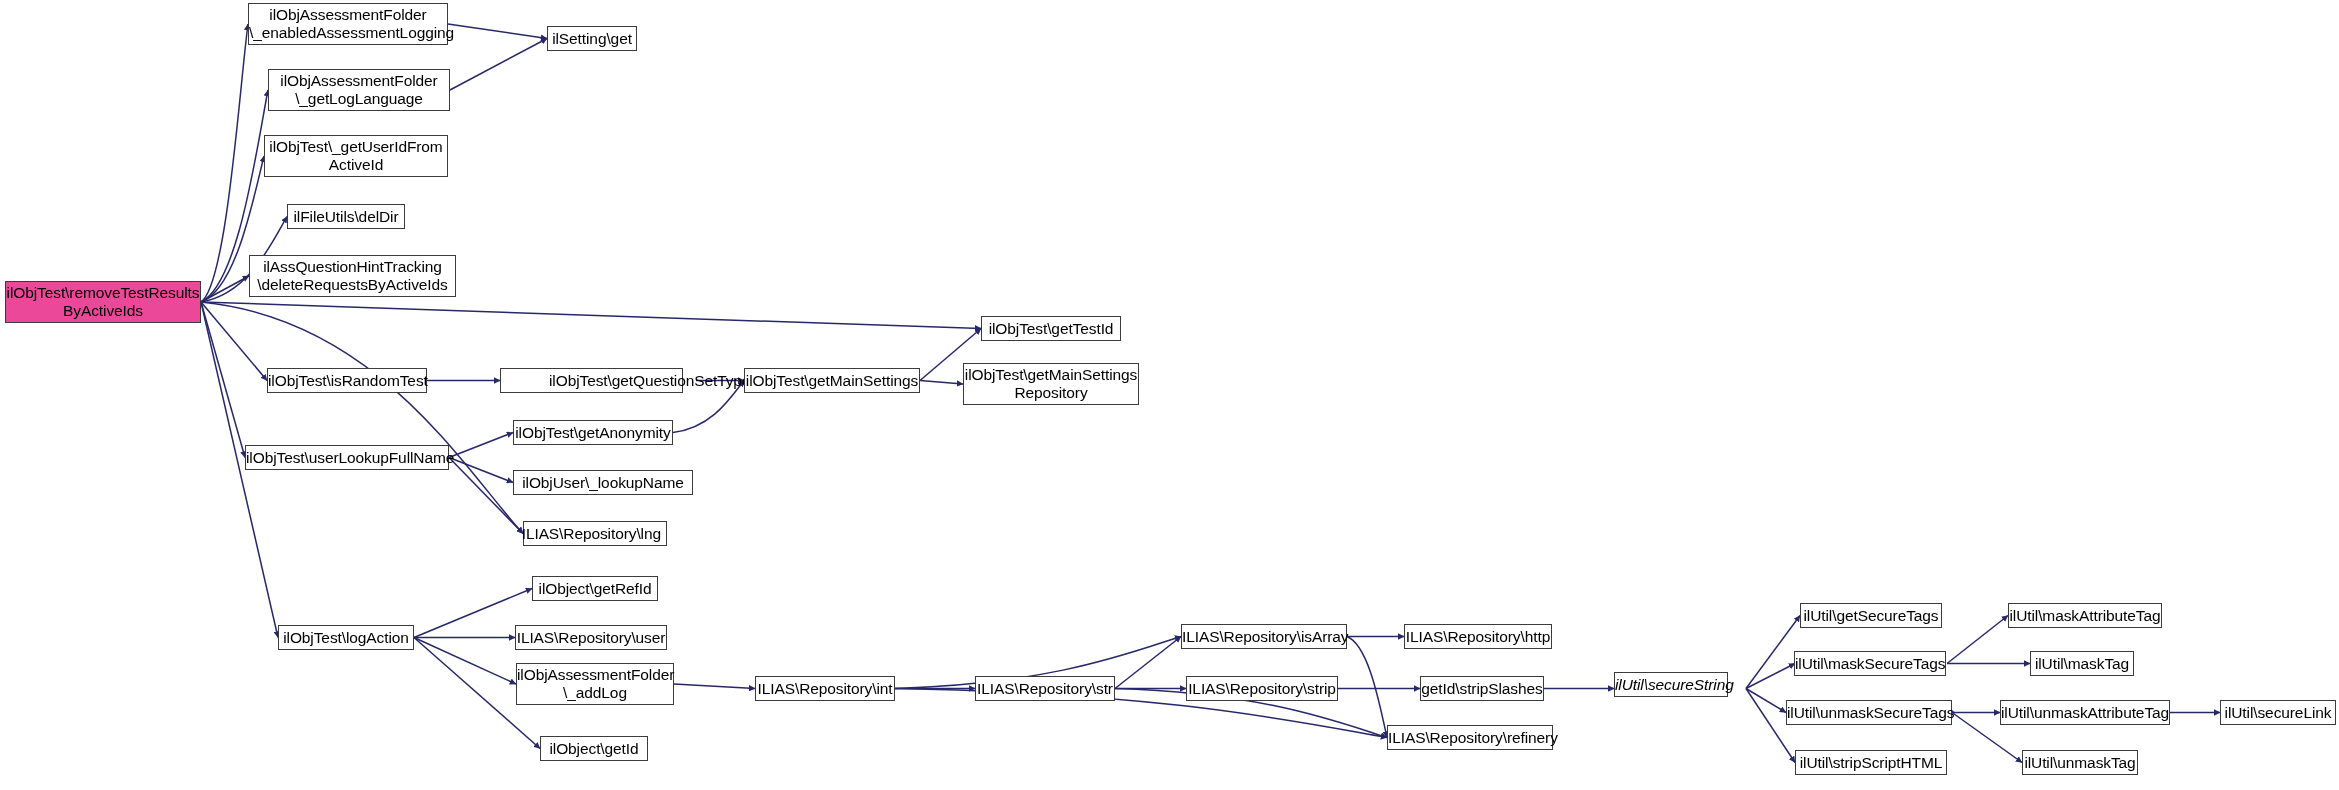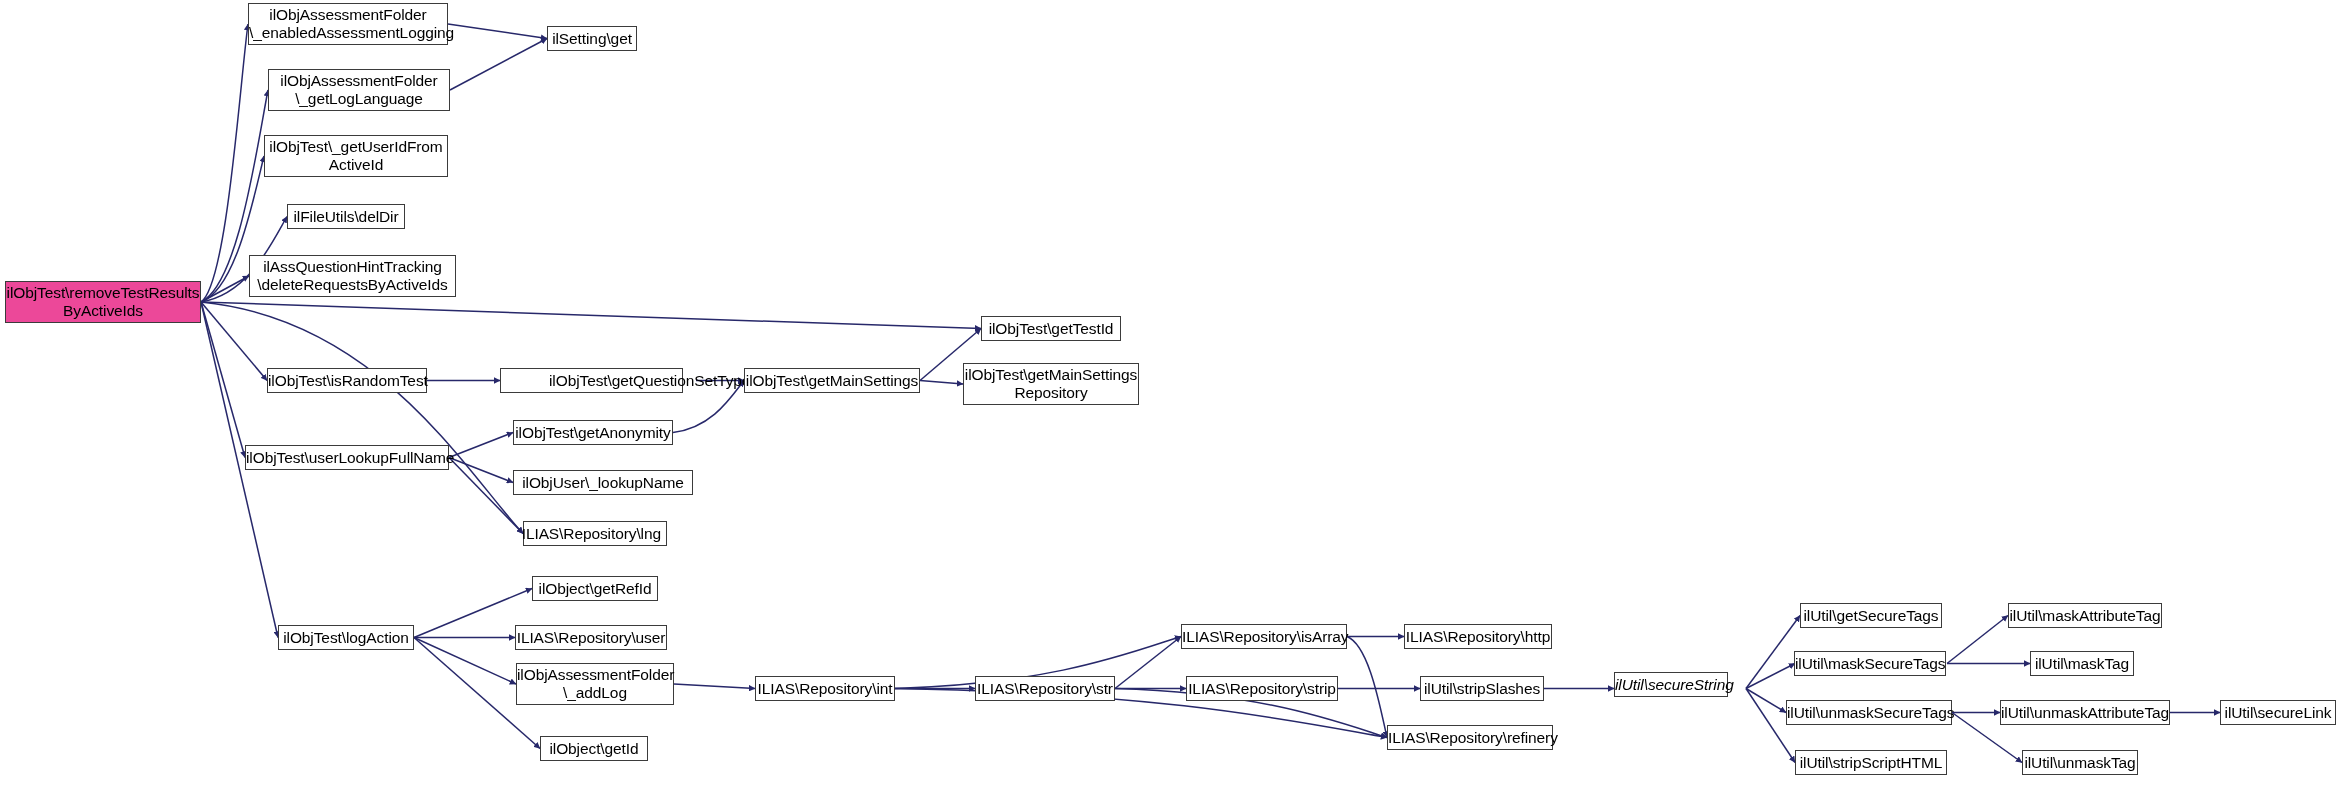--- a/index.html
+++ b/index.html
@@ -131,21 +131,21 @@
       <div class="node" style="left: 278px; top: 625px; width: 136px; height: 25px;"><span class="lbl">ilObjTest\logAction</span></div>
       <div class="node" style="left: 515px; top: 625px; width: 152px; height: 25px;"><span class="lbl">ILIAS\Repository\user</span></div>
       <div class="node" style="left: 516px; top: 663px; width: 158px; height: 42px;"><span class="lbl">ilObjAssessmentFolder
 \_addLog</span></div>
       <div class="node" style="left: 540px; top: 736px; width: 108px; height: 25px;"><span class="lbl">ilObject\getId</span></div>
       <div class="node" style="left: 755px; top: 676px; width: 140px; height: 25px;"><span class="lbl">ILIAS\Repository\int</span></div>
       <div class="node" style="left: 975px; top: 676px; width: 140px; height: 25px;"><span class="lbl">ILIAS\Repository\str</span></div>
       <div class="node" style="left: 1181px; top: 624px; width: 166px; height: 25px;"><span class="lbl">ILIAS\Repository\isArray</span></div>
       <div class="node" style="left: 1404px; top: 624px; width: 148px; height: 25px; text-align: right;"><span class="lbl">ILIAS\Repository\http</span></div>
       <div class="node" style="left: 1186px; top: 676px; width: 152px; height: 25px;"><span class="lbl">ILIAS\Repository\strip</span></div>
-      <div class="node" style="left: 1420px; top: 676px; width: 124px; height: 25px;"><span class="lbl">ilUtil\stripSlashes</span></div>
+      <div class="node" style="left: 1420px; top: 676px; width: 124px; height: 25px;"><span class="lbl">getId\stripSlashes</span></div>
       <div class="node" style="left: 1387px; top: 725px; width: 166px; height: 25px;"><span class="lbl">ILIAS\Repository\refinery</span></div>
       <div class="node" style="left: 1614px; top: 672px; width: 114px; height: 25px; font-style: italic;"><span class="lbl">ilUtil\secureString</span></div>
       <div class="node" style="left: 1800px; top: 603px; width: 142px; height: 25px;"><span class="lbl">ilUtil\getSecureTags</span></div>
       <div class="node" style="left: 1794px; top: 651px; width: 152px; height: 25px;"><span class="lbl">ilUtil\maskSecureTags</span></div>
       <div class="node" style="left: 1786px; top: 700px; width: 166px; height: 25px;"><span class="lbl">ilUtil\unmaskSecureTags</span></div>
       <div class="node" style="left: 1795px; top: 750px; width: 152px; height: 25px;"><span class="lbl">ilUtil\stripScriptHTML</span></div>
       <div class="node" style="left: 2008px; top: 603px; width: 154px; height: 25px;"><span class="lbl">ilUtil\maskAttributeTag</span></div>
       <div class="node" style="left: 2030px; top: 651px; width: 104px; height: 25px;"><span class="lbl">ilUtil\maskTag</span></div>
       <div class="node" style="left: 2000px; top: 700px; width: 170px; height: 25px;"><span class="lbl">ilUtil\unmaskAttributeTag</span></div>
       <div class="node" style="left: 2022px; top: 750px; width: 116px; height: 25px;"><span class="lbl">ilUtil\unmaskTag</span></div>

